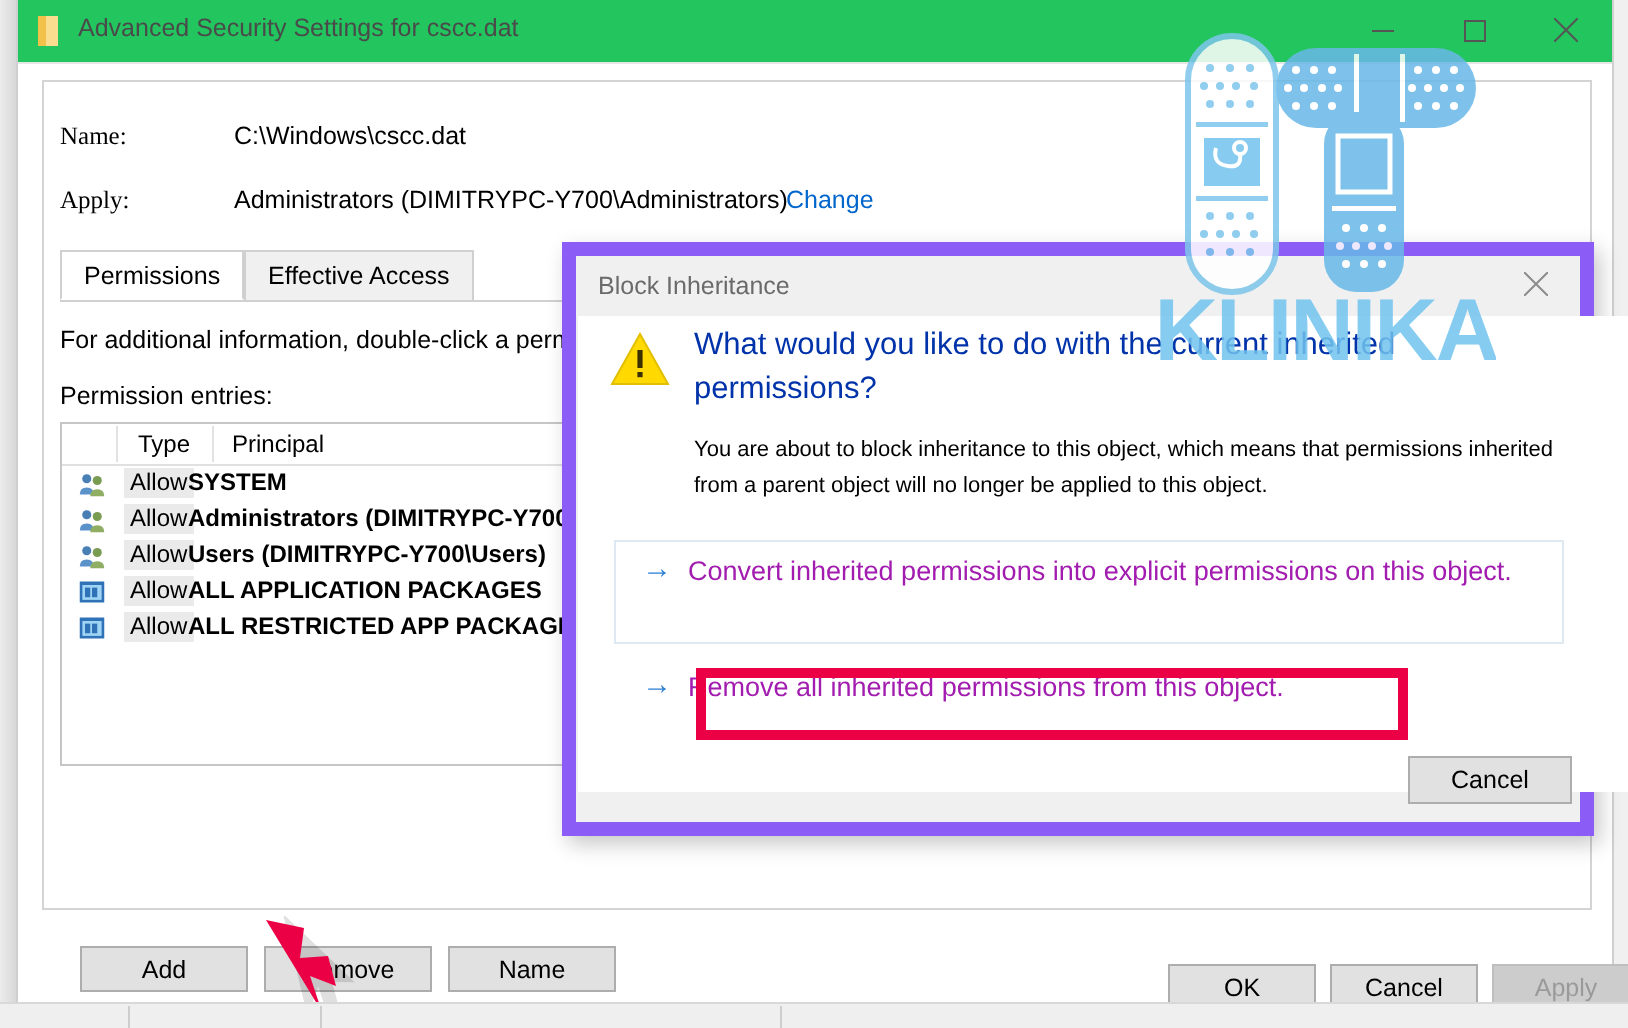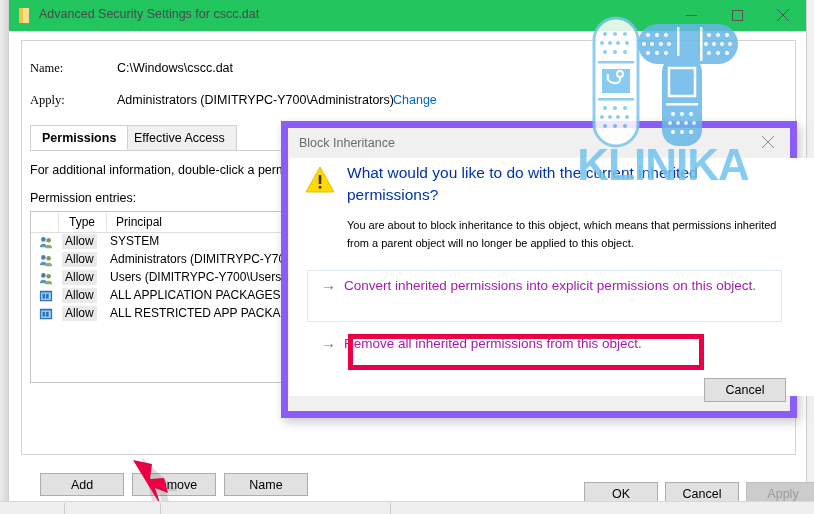--- a/index.html
+++ b/index.html
@@ -137,22 +137,22 @@
     position: absolute; left: 8px; top: 2px;
     width: 14px; height: 14px;
   }
   .row-type {
     position: absolute; left: 31px; top: 1px;
     font-size: 12px; color: #000;
     background: #eaeaea;
     padding: 0 3px 1px 3px;
   }
   .row-principal {
-    position: absolute; left: 79px; top: 1px;
-    font-size: 12px; color: #000; white-space: nowrap;
+    position: absolute; left: 63px; top: 1px;
+    font-size: 12px; color: #000; white-space: nowrap; font-weight: bold;
   }
 
   
   .btn {
     position: absolute;
     box-sizing: border-box;
     background: #e1e1e1;
     border: 1px solid #adadad;
     font-size: 12.5px; color: #000;
     display: flex; align-items: center; justify-content: center;
@@ -322,21 +322,21 @@
     <div id="content-panel">
 
       <div class="field-label" style="left:8px; top:20px;">Name:</div>
       <div class="field-value" style="left:95px; top:20px;">C:\Windows\cscc.dat</div>
 
       <div class="field-label" style="left:8px; top:52px;">Apply:</div>
       <div class="field-value" style="left:95px; top:52px;">Administrators (DIMITRYPC-Y700\Administrators)</div>
       <a id="change-link" style="left:371px; top:52px;" href="#">Change</a>
 
       <div id="tabstrip">
-        <div class="tab active" style="left:0px;font-weight:bold;">Permissions</div>
+        <div class="tab active" style="left:0px;">Permissions</div>
         <div class="tab inactive" style="left:92px;">Effective Access</div>
       </div>
 
       <div id="tabinfo">For additional information, double-click a permission entry. To modify a permission entry, select the entry and click Edit (if available).</div>
       <div id="entries-label">Permission entries:</div>
 
       <div id="perm-list">
         <div id="list-header">
           <div class="hcell-div" style="left:27px;"></div>
           <div class="hcell" style="left:38px;">Type</div>

